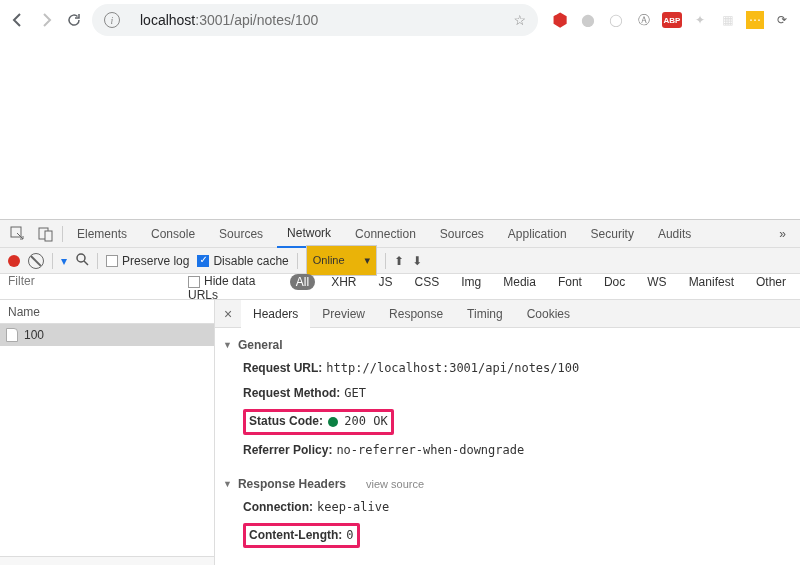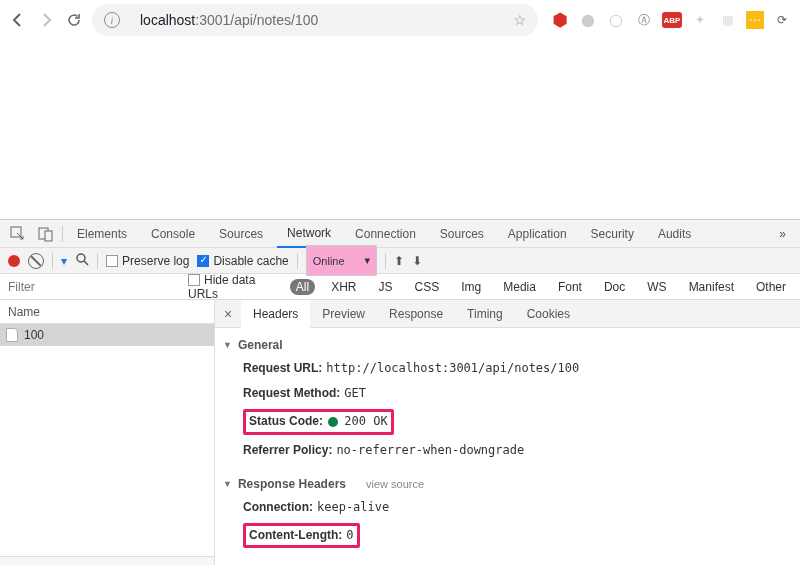--- a/index.html
+++ b/index.html
@@ -29,24 +29,24 @@
 
 .dt-toolbar { height: 26px; display: flex; align-items: center; padding: 0 8px; gap: 8px; border-bottom: 1px solid #ddd; background: #f3f3f3; font-size: 12px; }
 .rec-dot { width: 12px; height: 12px; border-radius: 50%; background: #d93025; }
 .clear-btn { width: 16px; height: 16px; border: 1.5px solid #666; border-radius: 50%; position: relative; }
 .clear-btn::after { content: ''; position: absolute; width: 14px; height: 1.5px; background: #666; transform: rotate(45deg); top: 6px; left: 0; }
 .tb-sep { width: 1px; height: 16px; background: #ccc; }
 .funnel { color: #1a73e8; }
 .checkbox { width: 12px; height: 12px; border: 1px solid #999; background: #fff; display: inline-block; vertical-align: middle; margin-right: 4px; }
 .checkbox.checked { background: #1a73e8; border-color: #1a73e8; position: relative; }
 .checkbox.checked::after { content: '✓'; color: #fff; font-size: 10px; position: absolute; top: -2px; left: 1px; }
-.select-box { border: 1px solid #ccc; padding: 8px 6px; background: #f9a8d4; display: flex; align-items: center; gap: 20px; font-size: 11px; }
+.select-box { border: 1px solid #ccc; padding: 8px 6px; background: #eab308; display: flex; align-items: flex-start; gap: 20px; font-size: 11px; }
 .arrow-btn { color: #555; }
 
-.dt-filter { height: 26px; display: flex; align-items: center; padding: 0 8px; gap: 10px; border-bottom: 1px solid #ddd; font-size: 12px; }
+.dt-filter { height: 26px; display: flex; align-items: flex-start; padding: 0 8px; gap: 10px; border-bottom: 1px solid #ddd; font-size: 12px; }
 .filter-input { border: none; outline: none; width: 100px; font-size: 12px; color: #999; }
 .type-pill { padding: 1px 6px; border-radius: 8px; cursor: pointer; color: #333; font-size: 12px; }
 .type-pill.active { background: #777; color: #fff; }
 
 .dt-body { flex: 1; display: flex; overflow: hidden; }
 .req-list { width: 215px; border-right: 1px solid #ddd; display: flex; flex-direction: column; }
 .req-header { height: 24px; border-bottom: 1px solid #ddd; padding: 0 8px; display: flex; align-items: center; font-size: 12px; color: #555; }
 .req-row { height: 22px; display: flex; align-items: center; padding: 0 6px; background: #eef3fa; gap: 6px; font-size: 12px; }
 .req-row.selected { background: #d4d4d4; }
 .file-icon { width: 12px; height: 14px; border: 1px solid #aaa; border-top-right-radius: 4px; background: #fff; }

